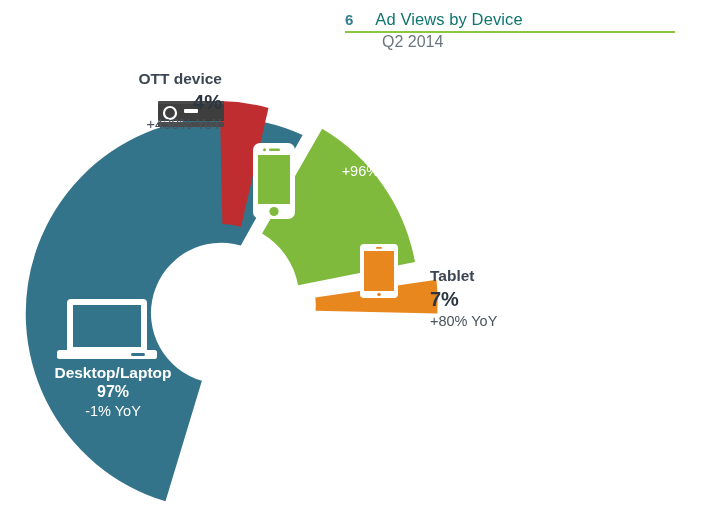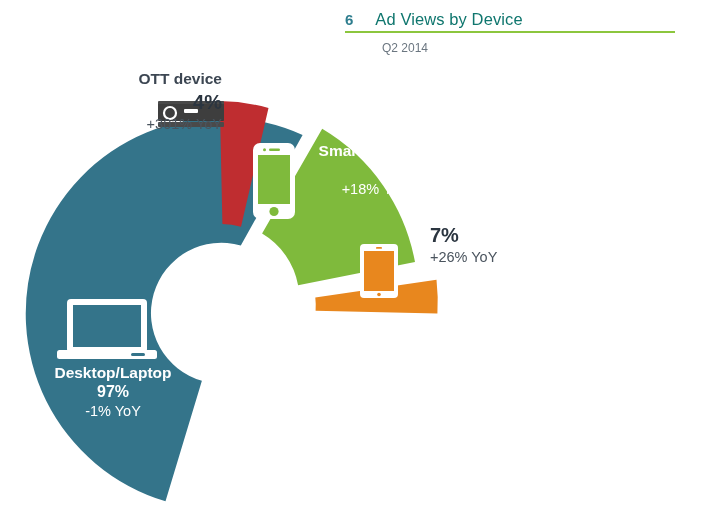--- a/index.html
+++ b/index.html
@@ -36,23 +36,23 @@
     color: #2E7D8E;
     line-height: 1;
   }
   #header-title {
     font-size: 16.5px;
     color: #0f766e;
     line-height: 1;
     letter-spacing: 0.1px;
   }
   #header-subtitle {
-    margin-top: 9px;
+    margin-top: 1px;
     margin-left: 37px;
-    font-size: 12px;
+    font-size: 16px;
     color: #6B7680;
     line-height: 1;
   }
 
   
   #donut-chart {
     position: absolute;
     left: 0;
     top: 0;
   }
@@ -205,31 +205,31 @@
 <svg class="device-icon" id="icon-laptop" width="100" height="64" viewBox="0 0 100 64">
   <rect x="10" y="1" width="80" height="54" rx="4" ry="4" fill="#ffffff"></rect>
   <rect x="16" y="7" width="68" height="42" fill="#34748A"></rect>
   <rect x="0" y="52" width="100" height="9" rx="2.5" fill="#ffffff"></rect>
   <rect x="74" y="55" width="14" height="3" rx="1.5" fill="#34748A"></rect>
 </svg>
 
 <div class="outside-label" id="label-ott">
   <div class="lbl-name">OTT device</div>
   <div class="lbl-pct">4%</div>
-  <div class="lbl-yoy">+301% YoY</div>
+  <div class="lbl-yoy">+438% YoY</div>
 </div>
 
 <div class="inside-label" id="label-smartphone">
-  <div class="lbl-name">Smartphone</div>
   <div class="lbl-pct">13%</div>
-  <div class="lbl-yoy">+18% YoY</div>
+  <div class="lbl-yoy">+96% YoY</div>
 </div>
 
 <div class="outside-label" id="label-tablet">
+  <div class="lbl-name">Tablet</div>
   <div class="lbl-pct">7%</div>
-  <div class="lbl-yoy">+26% YoY</div>
+  <div class="lbl-yoy">+80% YoY</div>
 </div>
 
 <div class="inside-label" id="label-desktop">
   <div class="lbl-name">Desktop/Laptop</div>
   <div class="lbl-pct">97%</div>
   <div class="lbl-yoy">-1% YoY</div>
 </div>
 
 </body></html>

